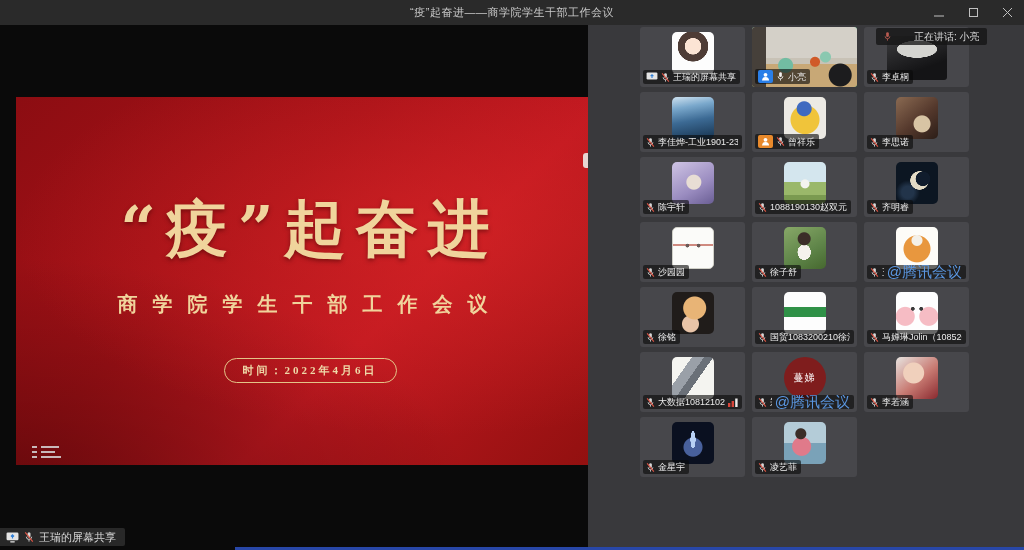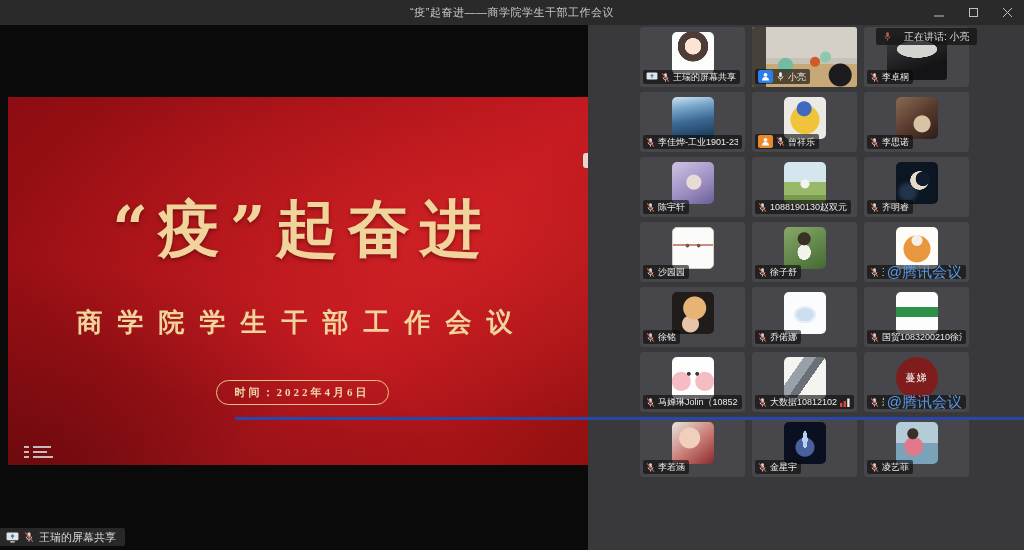--- a/index.html
+++ b/index.html
@@ -1,42 +1,42 @@
 <!DOCTYPE html>
 <html><head>
 <meta charset="utf-8">
 <style>
   * { margin:0; padding:0; box-sizing:border-box; }
   html,body { width:1024px; height:550px; overflow:hidden; background:#000;
     font-family:"Liberation Sans", sans-serif; }
-  .window { position:relative; width:1024px; height:420px; background:#0a0a0a; }
+  .window { position:relative; width:1024px; height:550px; background:#0a0a0a; }
 
   
   .titlebar { position:absolute; left:0; top:0; width:1024px; height:25px;
     background:#2a2a2a; display:flex; align-items:center; z-index:40; }
   .titlebar .title { position:absolute; left:0; right:0; text-align:center;
     font-size:11px; color:#c9c9c9; letter-spacing:.5px; }
   .win-controls { position:absolute; right:0; top:0; height:25px; display:flex; }
   .win-btn { width:34px; height:25px; display:flex; align-items:center; justify-content:center; }
   .win-btn svg { display:block; }
 
   
   .share-pane { position:absolute; left:0; top:25px; width:588px; height:525px;
     background:#0a0a0a; overflow:hidden; }
-  .slide { position:absolute; left:8px; top:72px; width:588px; height:368px;
+  .slide { position:absolute; left:16px; top:72px; width:588px; height:368px;
     background:
       radial-gradient(ellipse 120% 90% at 72% 38%, rgba(220,40,40,.55) 0%, rgba(180,20,24,0) 60%),
       radial-gradient(ellipse 140% 120% at 0% 110%, rgba(40,0,0,.55) 0%, rgba(40,0,0,0) 55%),
       linear-gradient(135deg, #8c0d12 0%, #a81218 38%, #c01820 62%, #90100f 100%);
     display:flex; flex-direction:column; align-items:center; }
   .slide-title { margin-top:88px; font-family:"DejaVu Serif","Liberation Serif",serif;
     font-weight:bold; font-size:62px; line-height:88px; color:#f0d49c;
     letter-spacing:10px; text-shadow:0 2px 4px rgba(60,0,0,.5); white-space:nowrap; }
-  .slide-sub { margin-top:32px; font-family:Liberation Serif, serif;
-    font-weight:bold; font-size:26px; color:#f0d49c; letter-spacing:15px; white-space:nowrap; }
+  .slide-sub { margin-top:18px; font-family:Liberation Serif, serif;
+    font-weight:bold; font-size:20px; color:#f0d49c; letter-spacing:15px; white-space:nowrap; }
   .slide-timebox { margin-top:40px; border:1px solid #e4c488; border-radius:14px;
     padding:4px 18px; font-family:Liberation Serif, serif;
     font-size:11px; font-weight:bold; color:#eed9a8; letter-spacing:3px; white-space:nowrap; }
   .slide-dashes { position:absolute; left:16px; bottom:4px; opacity:.85; }
   .slide-dashes .row { display:flex; gap:4px; margin-bottom:3px; }
   .slide-dashes i { display:block; height:2px; background:#d8d8d8; }
   .white-sliver { position:absolute; left:583px; top:128px; width:6px; height:15px;
     background:#eceae6; border-radius:3px 0 0 3px; opacity:.9; }
   .presenter-overlay { position:absolute; left:0; top:503px; height:18px;
     display:flex; align-items:center; gap:5px; padding:0 9px 0 6px;
@@ -64,21 +64,21 @@
   .tlabel .nm { font-size:9px; line-height:12px; color:#ececec; white-space:nowrap;
     overflow:hidden; text-overflow:clip; }
   .tlabel .sfx { font-size:15px; line-height:12px; color:#5a96e0; white-space:nowrap; }
   .badge { width:15px; height:13px; border-radius:2px; flex:0 0 auto;
     display:flex; align-items:center; justify-content:center; }
   .badge.blue { background:#2a7fe8; }
   .badge.orange { background:#e8892b; }
   .icon { flex:0 0 auto; display:flex; }
 
   .speak-banner { position:absolute; left:288px; top:3px; height:17px; z-index:30;
-    display:flex; align-items:center; gap:12px; padding:0 7px;
+    display:flex; align-items:center; gap:22px; padding:0 7px;
     background:rgba(20,20,20,.78); border-radius:2px; }
   .speak-banner .txt { font-size:10px; color:#dcdcdc; white-space:nowrap; }
 
   .taskbar-strip { position:absolute; left:235px; bottom:0; right:0; height:3px;
     background:#2847a8; z-index:50; }
 
   
   .av-girl-cartoon { background:
     radial-gradient(circle at 50% 34%, #fce4d4 0 8px, #4e3c36 8.5px 15px, #fdfdfd 15.5px); }
   .av-room-video { background:
@@ -429,34 +429,20 @@
                 <rect x="4.2" y="0.8" width="3.6" height="6.4" rx="1.8" fill="#d8d8d8"></rect>
                 <path d="M2.8 6.2a3.2 3.2 0 0 0 6.4 0" fill="none" stroke="#d8d8d8" stroke-width="1.1"></path>
                 <line x1="6" y1="9.6" x2="6" y2="12" stroke="#d8d8d8" stroke-width="1.1"></line>
                 <line x1="1.5" y1="1" x2="10.5" y2="12" stroke="#e05545" stroke-width="1.4"></line>
               </svg>
             </span>
             <span class="nm">徐铭</span>
           </div>
         </div>
         <div class="tile">
-          <div class="av av-pastel-cat"></div>
-          <div class="tlabel">
-            <span class="icon">
-              <svg width="9" height="11" viewBox="0 0 12 13">
-                <rect x="4.2" y="0.8" width="3.6" height="6.4" rx="1.8" fill="#d8d8d8"></rect>
-                <path d="M2.8 6.2a3.2 3.2 0 0 0 6.4 0" fill="none" stroke="#d8d8d8" stroke-width="1.1"></path>
-                <line x1="6" y1="9.6" x2="6" y2="12" stroke="#d8d8d8" stroke-width="1.1"></line>
-                <line x1="1.5" y1="1" x2="10.5" y2="12" stroke="#e05545" stroke-width="1.4"></line>
-              </svg>
-            </span>
-            <span class="nm">乔偌娜</span>
-          </div>
-        </div>
-        <div class="tile">
           <div class="av av-green-logo"></div>
           <div class="tlabel">
             <span class="icon">
               <svg width="9" height="11" viewBox="0 0 12 13">
                 <rect x="4.2" y="0.8" width="3.6" height="6.4" rx="1.8" fill="#d8d8d8"></rect>
                 <path d="M2.8 6.2a3.2 3.2 0 0 0 6.4 0" fill="none" stroke="#d8d8d8" stroke-width="1.1"></path>
                 <line x1="6" y1="9.6" x2="6" y2="12" stroke="#d8d8d8" stroke-width="1.1"></line>
                 <line x1="1.5" y1="1" x2="10.5" y2="12" stroke="#e05545" stroke-width="1.4"></line>
               </svg>
             </span>

